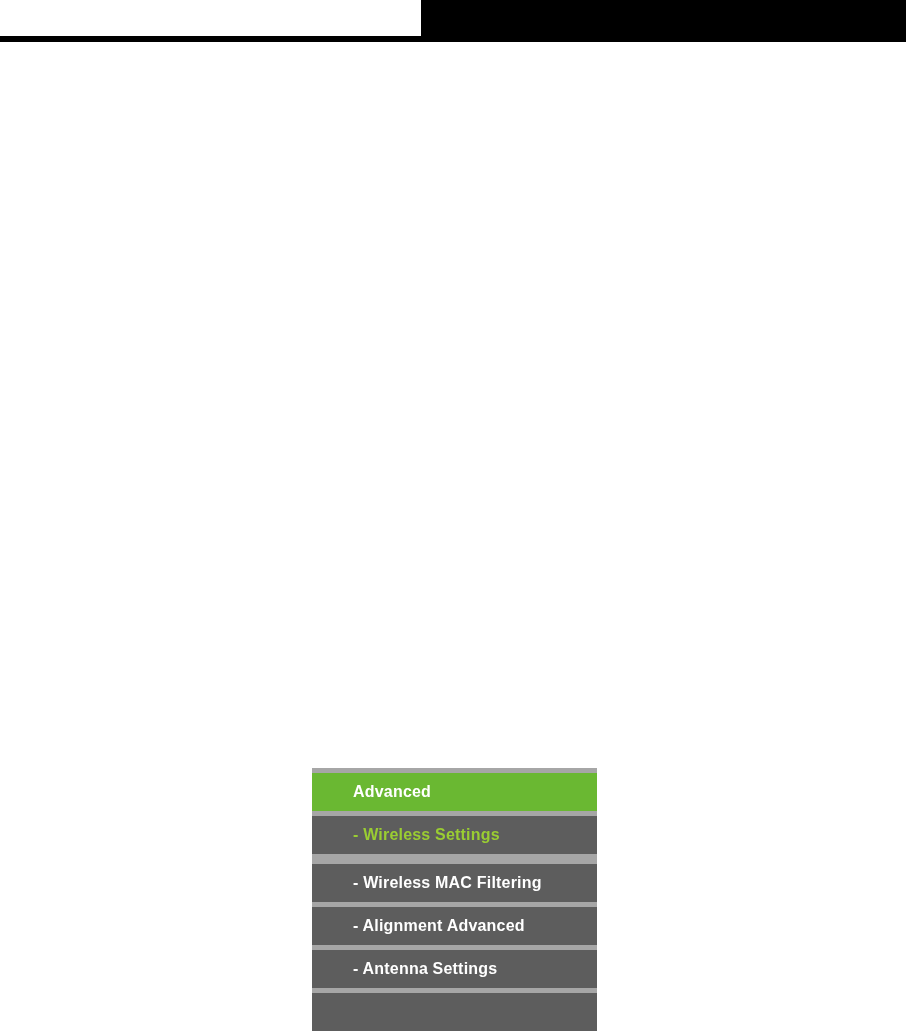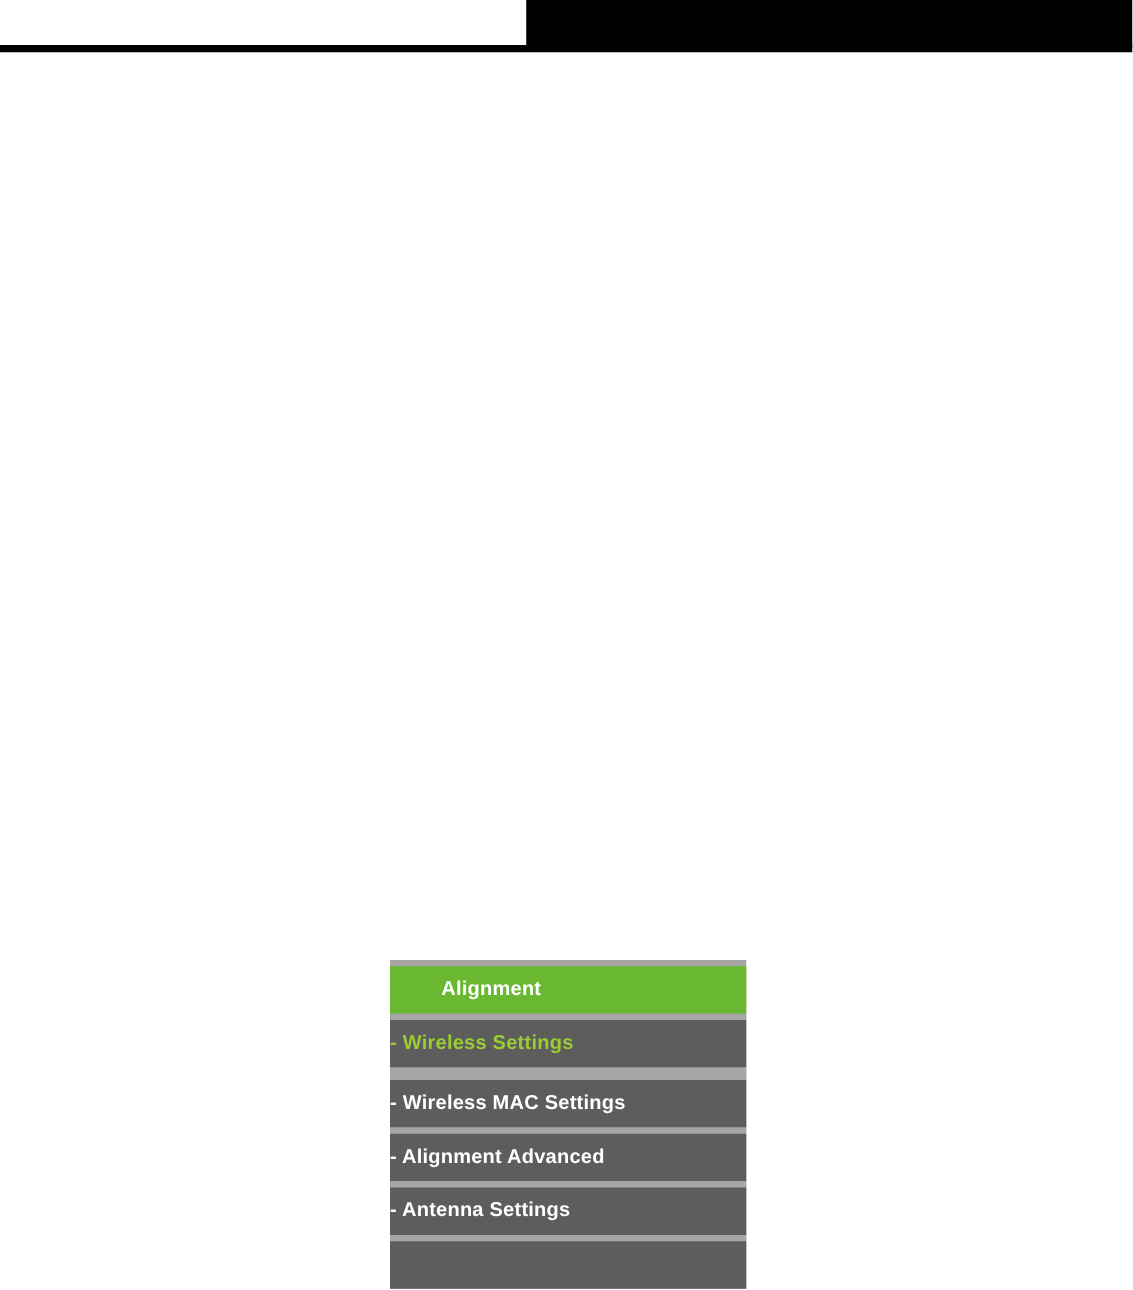--- a/index.html
+++ b/index.html
@@ -85,20 +85,21 @@
 
   .nav-item {
     height: 38px;
     background: #5d5d5d;
     display: flex;
     align-items: center;
     box-sizing: border-box;
     cursor: pointer;
   }
   .nav-item-label {
+    padding-left: 41px;
     color: #ffffff;
     font-size: 16px;
     font-weight: bold;
     letter-spacing: 0.2px;
     line-height: 1;
     white-space: nowrap;
   }
   .nav-item.active .nav-item-label {
     color: #9acd32;
   }
@@ -109,36 +110,36 @@
 <div class="header-band">
   <div class="header-black-block"></div>
 </div>
 <div class="header-rule"></div>
 
 <div class="page-body">
 
   <div class="nav-menu">
 
     <div class="nav-header">
-      <span class="nav-header-label">Alignment</span>
+      <span class="nav-header-label">Advanced</span>
     </div>
 
     <div class="nav-sep"></div>
 
     <div class="nav-item active">
       <span class="nav-item-label">- Wireless Settings</span>
     </div>
 
     <div class="nav-sep"></div>
 
 
     <div class="nav-sep"></div>
 
     <div class="nav-item">
-      <span class="nav-item-label">- Wireless MAC Settings</span>
+      <span class="nav-item-label">- Wireless MAC Filtering</span>
     </div>
 
     <div class="nav-sep"></div>
 
     <div class="nav-item">
       <span class="nav-item-label">- Alignment Advanced</span>
     </div>
 
     <div class="nav-sep"></div>
 

